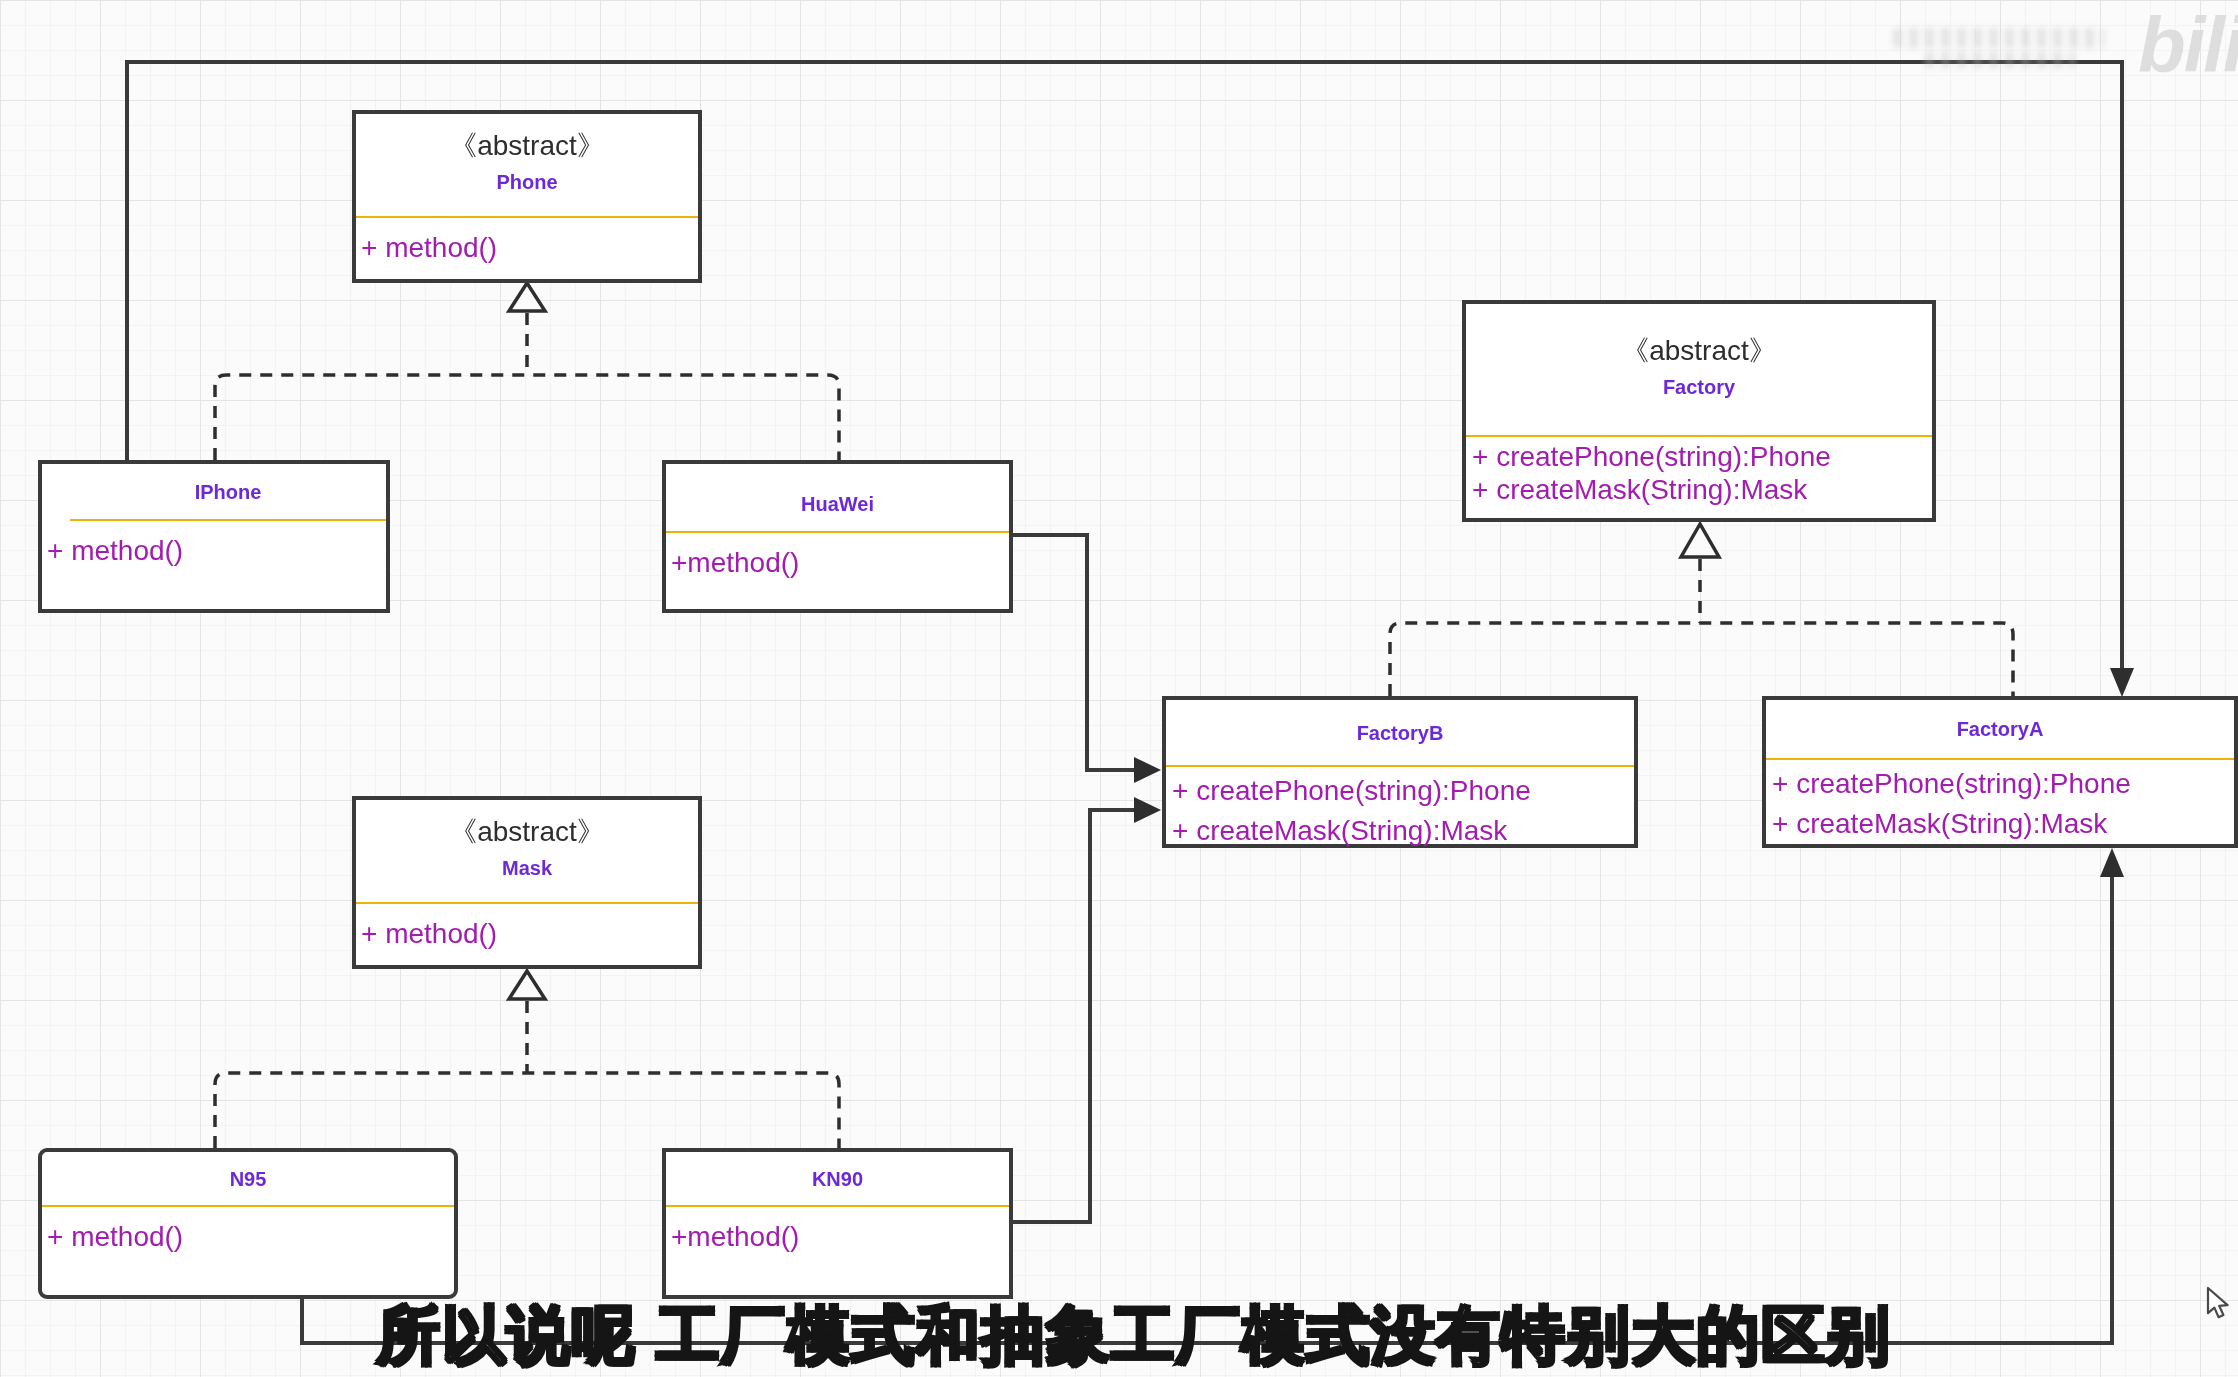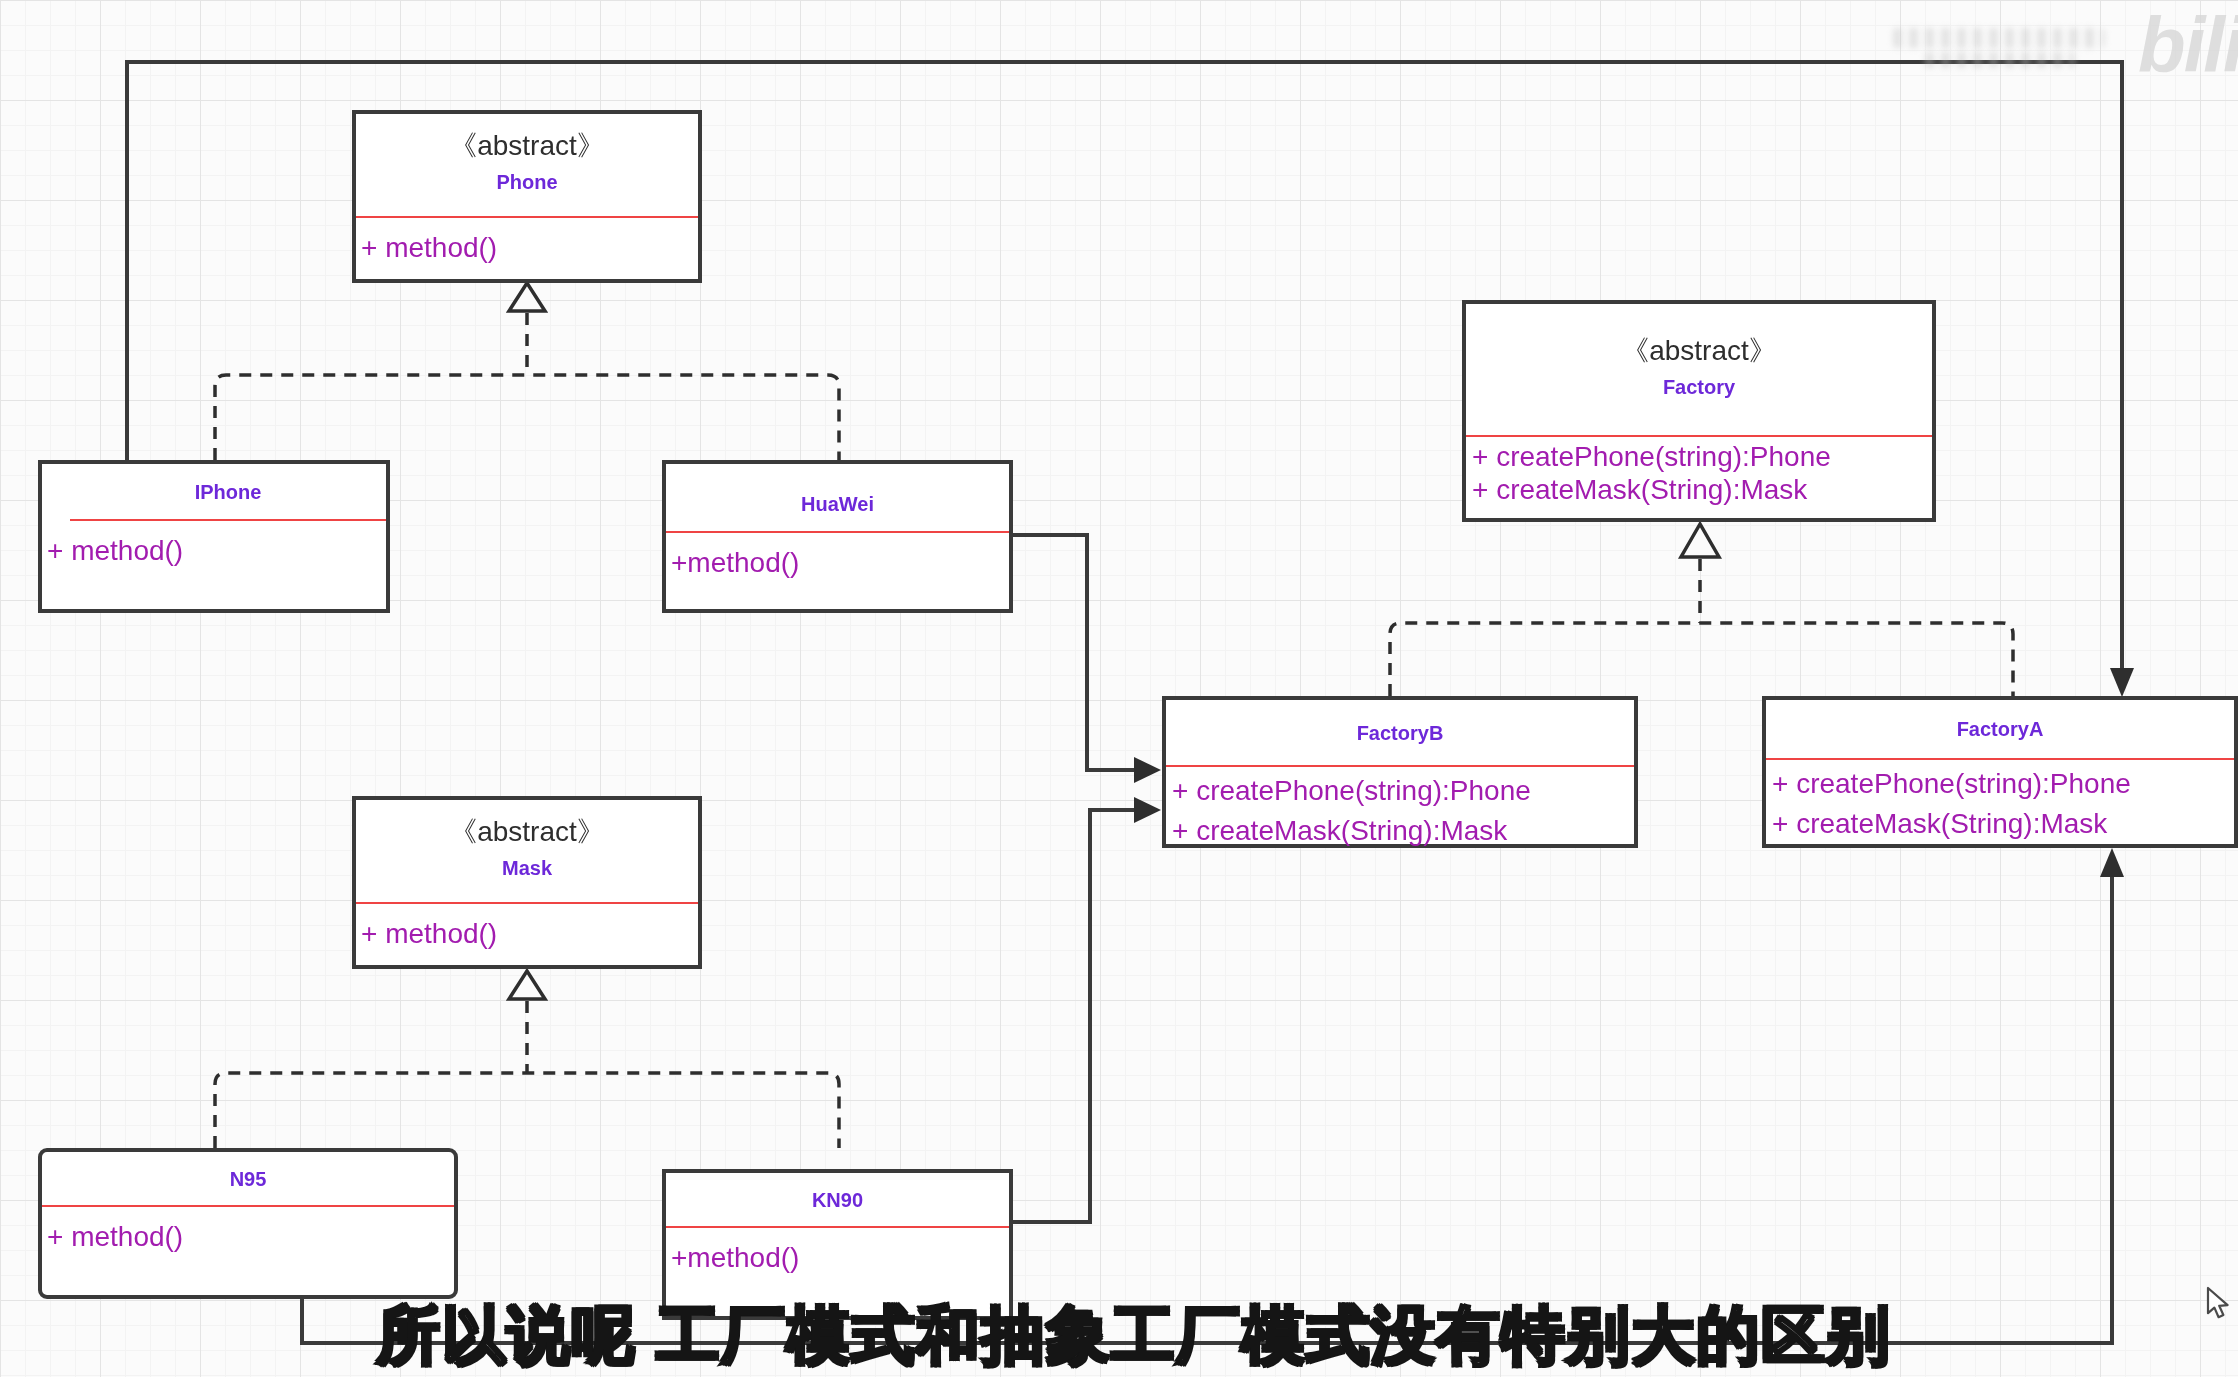--- a/index.html
+++ b/index.html
@@ -23,21 +23,21 @@
     box-sizing:border-box;
     background:#ffffff;
     border:4px solid #3a3a3a;
     display:flex;flex-direction:column;
     z-index:3;
   }
   .uml-head{
     box-sizing:border-box;
     display:flex;flex-direction:column;
     align-items:center;justify-content:center;
-    border-bottom:2px solid #ef4444;
+    border-bottom:2px solid #eab308;
     flex:0 0 auto;
   }
   .uml-stereotype{font-size:28px;color:#2e2e2e;line-height:34px;}
   .uml-name{font-size:20px;font-weight:700;color:#6d28d9;line-height:38px;}
   .uml-body{flex:1 1 auto;box-sizing:border-box;}
   .uml-method{font-size:28px;color:#a21caf;white-space:pre;}
   .pad-single{padding:13px 5px;}
   .pad-double-sm{padding:4px 6px;}
   .pad-double-lg{padding:3px 6px;}
   .lh-33 .uml-method{line-height:33px;}
@@ -189,21 +189,21 @@
 
   <div class="uml-box" style="left:38px;top:1148px;width:420px;height:151px;border-radius:9px;">
     <div class="uml-head" style="height:55px;">
       <div class="uml-name">N95</div>
     </div>
     <div class="uml-body pad-single lh-34">
       <div class="uml-method">+ method()</div>
     </div>
   </div>
 
-  <div class="uml-box" style="left:662px;top:1148px;width:351px;height:151px;margin-top:21px;">
+  <div class="uml-box" style="left:662px;top:1148px;width:351px;height:151px;">
     <div class="uml-head" style="height:55px;">
       <div class="uml-name">KN90</div>
     </div>
     <div class="uml-body pad-single lh-34">
       <div class="uml-method">+method()</div>
     </div>
   </div>
 
   <div class="wm-strip" style="left:1893px;top:28px;width:212px;height:20px;"></div>
   <div class="wm-strip" style="left:1925px;top:52px;width:150px;height:16px;"></div>

